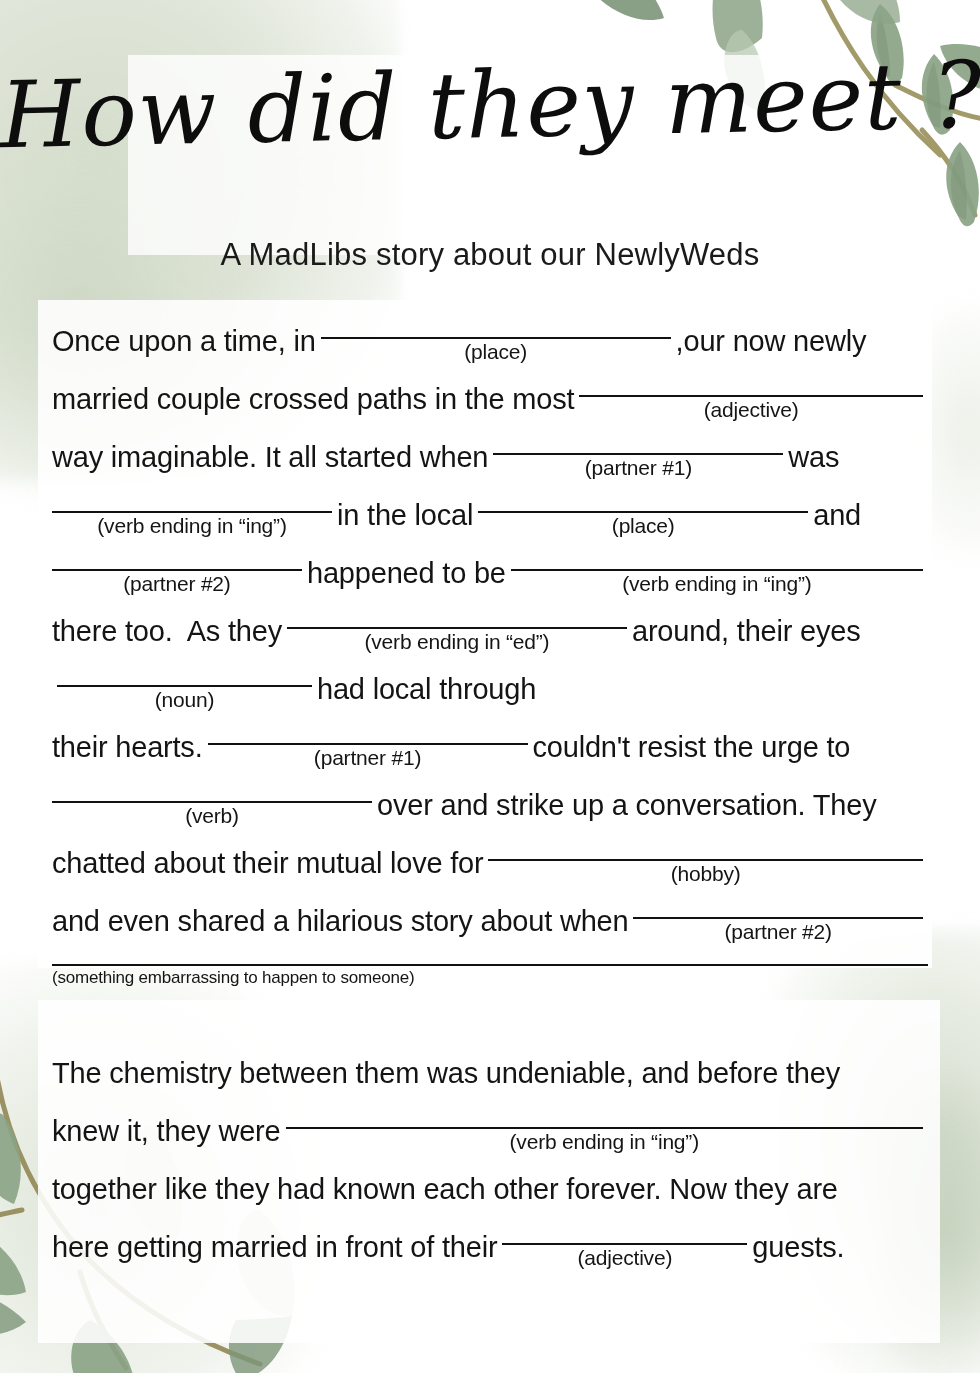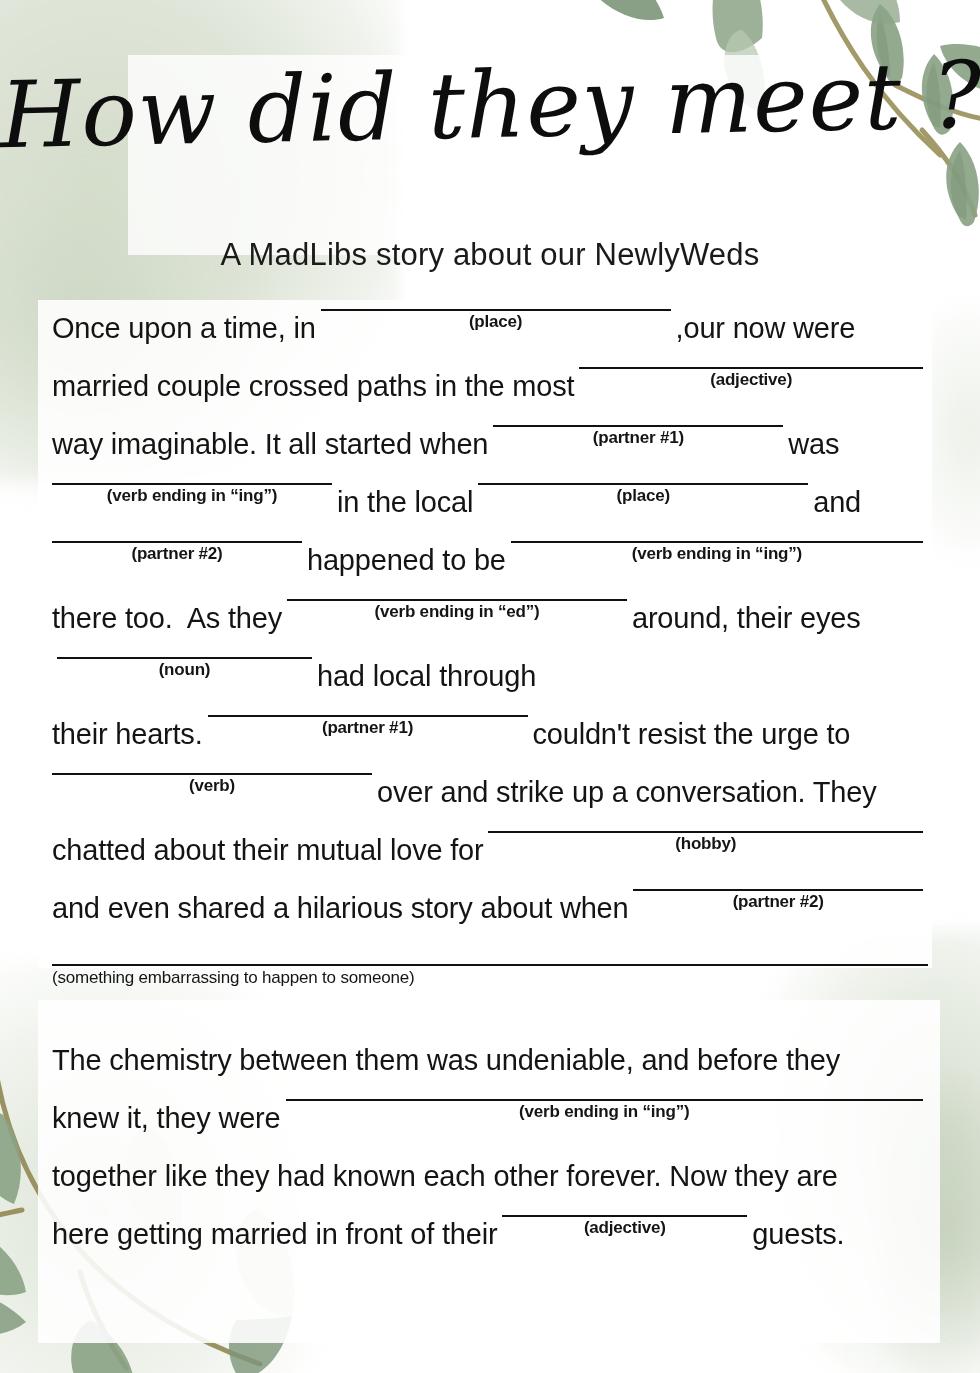--- a/index.html
+++ b/index.html
@@ -132,21 +132,21 @@
     color: #141414;
     letter-spacing: -0.2px;
   }
   .story-a { top: 312px; }
   .story-b { top: 1044px; }
 
   .line-row {
     position: relative;
     height: 58px;
     display: flex;
-    align-items: flex-start;
+    align-items: center;
     white-space: nowrap;
   }
 
   .txt {
     display: inline-block;
     white-space: pre;
   }
 
   
   .blank {
@@ -160,22 +160,22 @@
     flex: none;
   }
   .blank.grow { flex: 1 1 auto; }
   .hint {
     position: absolute;
     left: 0;
     top: 4px;
     width: 100%;
     text-align: center;
     font-family: "Liberation Sans", sans-serif;
-    font-size: 17px;
-    font-weight: 700;
+    font-size: 21px;
+    font-weight: 400;
     color: #151515;
     letter-spacing: -0.2px;
     white-space: nowrap;
   }
 
   
   .fullline-row {
     position: relative;
     height: 62px;
   }
@@ -269,21 +269,21 @@
     <div class="title">How did they meet ?</div>
     <div class="subtitle">A MadLibs story about our NewlyWeds</div>
 
     <div class="story story-a">
 
       <div class="line-row">
         <span class="txt">Once upon a time, in</span>
         <span class="blank" style="width:350px">
           <span class="hint">(place)</span>
         </span>
-        <span class="txt">,our now were</span>
+        <span class="txt">,our now newly</span>
       </div>
 
       <div class="line-row">
         <span class="txt">married couple crossed paths in the most</span>
         <span class="blank grow">
           <span class="hint">(adjective)</span>
         </span>
       </div>
 
       <div class="line-row">

